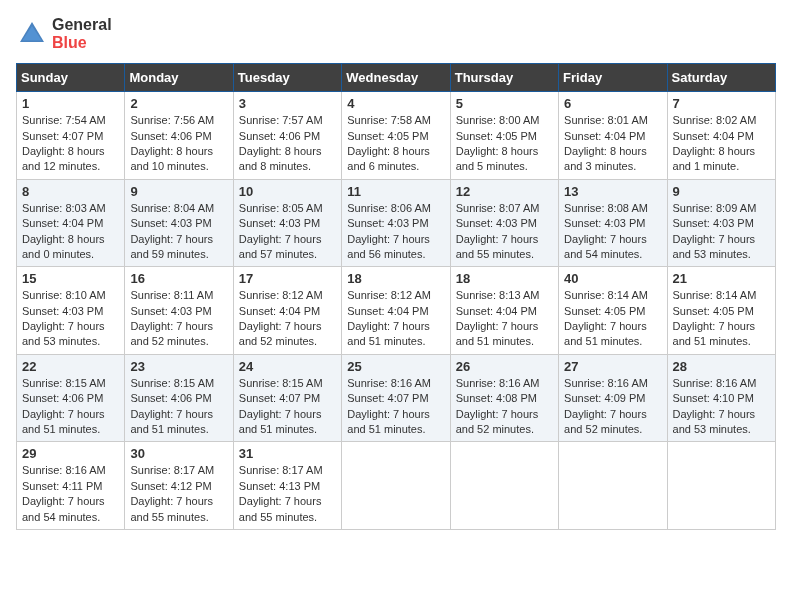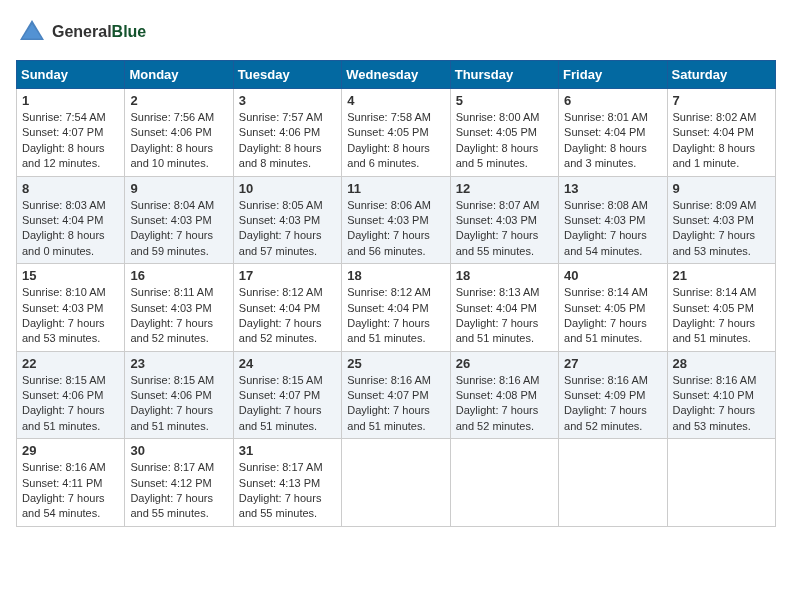--- a/index.html
+++ b/index.html
@@ -16,32 +16,32 @@
       align-items: flex-start;
       margin-bottom: 12px;
     }
     .logo {
       display: flex;
       align-items: center;
       gap: 4px;
     }
     .logo-text {
       display: flex;
-      flex-direction: row;
+      flex-direction: column;
       line-height: 1.1;
     }
     .logo-general {
       font-size: 16px;
       font-weight: bold;
       color: #333;
     }
     .logo-blue {
       font-size: 16px;
       font-weight: bold;
-      color: #14532d;
+      color: #ef4444;
     }
     .logo-icon {
       width: 32px;
       height: 32px;
     }
     .title-block {
       text-align: right;
     }
     .month-title {
       font-size: 32px;
@@ -51,21 +51,21 @@
     .location {
       font-size: 14px;
       color: #555;
     }
     .calendar {
       width: 100%;
       border-collapse: collapse;
       font-size: 11px;
     }
     .calendar th {
-      background: #0369a1;
+      background: #404040;
       color: #fff;
       padding: 6px 4px;
       text-align: left;
       font-size: 13px;
       font-weight: bold;
       border: 1px solid #1a5a9a;
     }
     .calendar td {
       border: 1px solid #ccc;
       vertical-align: top;

